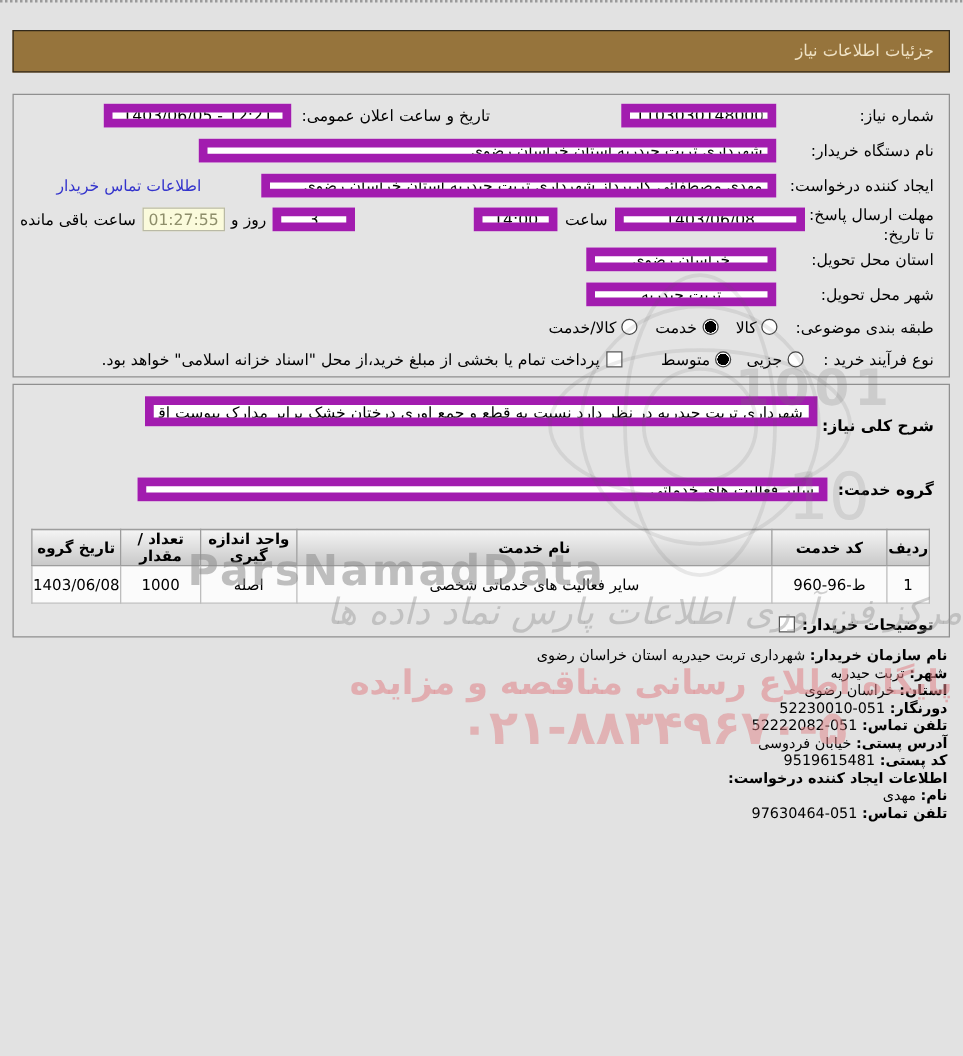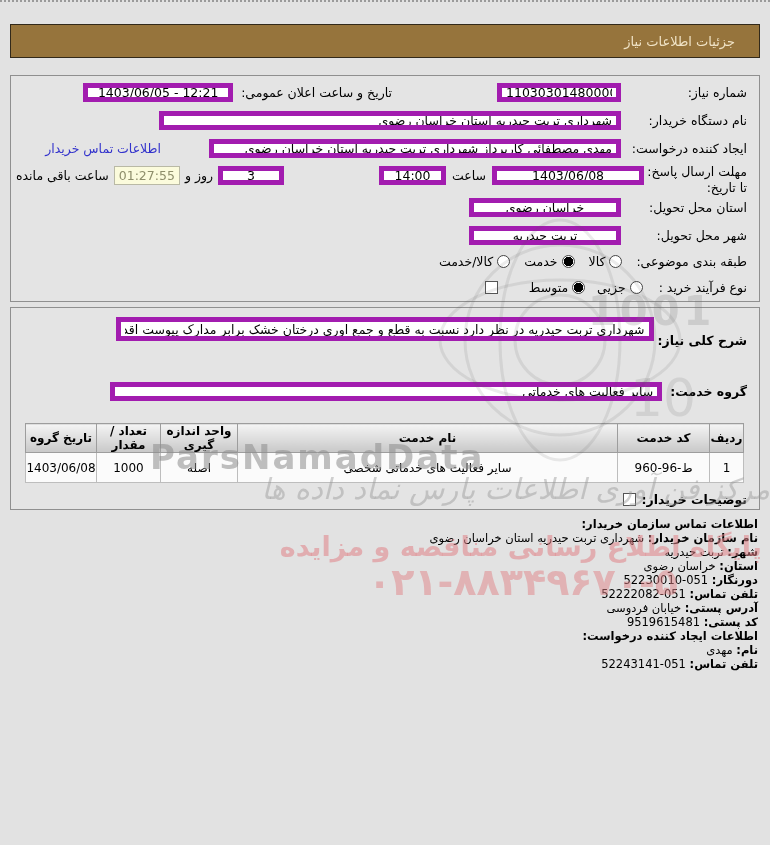--- a/index.html
+++ b/index.html
@@ -10,37 +10,37 @@
     font-family:"DejaVu Sans","Liberation Sans",sans-serif;
     font-size:12.5px; color:#000; direction:rtl;
   }
   .top-dotted { position:absolute; top:0; left:0; width:770px; height:0; border-top:2px dotted #9a9a9a; }
 
   
   .titlebar {
     position:absolute; top:24px; left:10px; width:750px; height:34px;
     background:#96743c; border:1px solid #32291a;
     display:flex; align-items:center; justify-content:flex-start;
-    padding:0 24px; color:#f0e3c6; font-size:13px;
+    padding:0 12px; color:#f0e3c6; font-size:13px;
   }
 
   
   .groupbox {
     position:absolute; left:10px; width:750px;
     background:#e4e4e4; border:1px solid #8f8f8f;
   }
   #box-general  { top:75px;  height:227px; }
   #box-services { top:307px; height:203px; }
 
   .row { position:absolute; right:0; left:0; display:flex; align-items:center; padding-right:12px; }
   .lbl { white-space:nowrap; }
   .b { font-weight:bold; }
 
   input.box, .box {
-    height:19px; border:5px solid #a21caf; background:#fff;
+    height:19px; border:7px solid #a21caf; background:#fff;
     font-family:"DejaVu Sans","Liberation Sans",sans-serif;
     font-size:12.5px; color:#000; padding:0 4px;
   }
   .ctr { text-align:center; }
   .countdown {
     background:#fbfbdc !important; color:#8e8e6b !important;
     border:1px solid #b9b9a5 !important; text-align:center;
   }
   a.contact-link { color:#3333cc; text-decoration:none; font-size:12.5px; white-space:nowrap; }
 
@@ -153,20 +153,21 @@
     <span class="lbl">کالا/خدمت</span>
   </div>
 
   <div class="row" style="top:204px;">
     <span class="lbl" style="margin-left:12px;">نوع فرآیند خرید :</span>
     <input type="radio" name="process" style="">
     <span class="lbl" style="margin-left:8px;">جزیی</span>
     <input type="radio" name="process" checked="" style="">
     <span class="lbl" style="margin-left:26px;">متوسط</span>
     <input type="checkbox" style="">
+    <span class="lbl" style="white-space:normal;">پرداخت تمام یا بخشی از مبلغ خرید،از محل "اسناد خزانه اسلامی" خواهد بود.</span>
   </div>
 </div>
 
 <div class="groupbox" id="box-services">
 
   <div class="row" style="top:9px; align-items:flex-start;">
     <span class="lbl b" style="margin-left:4px; margin-top:16px;">شرح کلی نیاز:</span>
     <input class="box" style="width: 538px; height: 24px;" readonly="" value="شهرداری تربت حیدریه در نظر دارد نسبت به قطع و جمع اوری درختان خشک برابر مدارک پیوست اقدام نماید">
   </div>
 
@@ -207,21 +208,20 @@
     </tbody>
   </table>
 
   <div class="row" style="top:184px;">
     <span class="lbl b">توضیحات خریدار:</span>
     <input type="checkbox" style="">
   </div>
 </div>
 
 <div class="contact-block">
-  <div class="line b">اطلاعات تماس سازمان خریدار:</div>
 
   <div class="line">
     <span class="b">نام سازمان خریدار:</span>
     <span>شهرداری تربت حیدریه استان خراسان رضوی</span>
   </div>
   <div class="line">
     <span class="b">شهر:</span>
     <span>تربت حیدریه</span>
   </div>
   <div class="line">
@@ -246,21 +246,21 @@
   </div>
 
   <div class="line b">اطلاعات ایجاد کننده درخواست:</div>
 
   <div class="line">
     <span class="b">نام:</span>
     <span>مهدی</span>
   </div>
   <div class="line">
     <span class="b">تلفن تماس:</span>
-    <span class="ltrnum">52243141-051</span>
+    <span class="ltrnum">97630464-051</span>
   </div>
 </div>
 
 <svg class="wm wm-logo" width="290" height="310" viewBox="0 0 290 310">
   <g fill="none" stroke="rgba(90,90,90,0.12)" stroke-width="3">
     <ellipse cx="145" cy="155" rx="60" ry="120"></ellipse>
     <ellipse cx="145" cy="155" rx="120" ry="60"></ellipse>
     <ellipse cx="145" cy="155" rx="95" ry="95" transform="rotate(45 145 155)"></ellipse>
     <circle cx="145" cy="155" r="45"></circle>
   </g>

